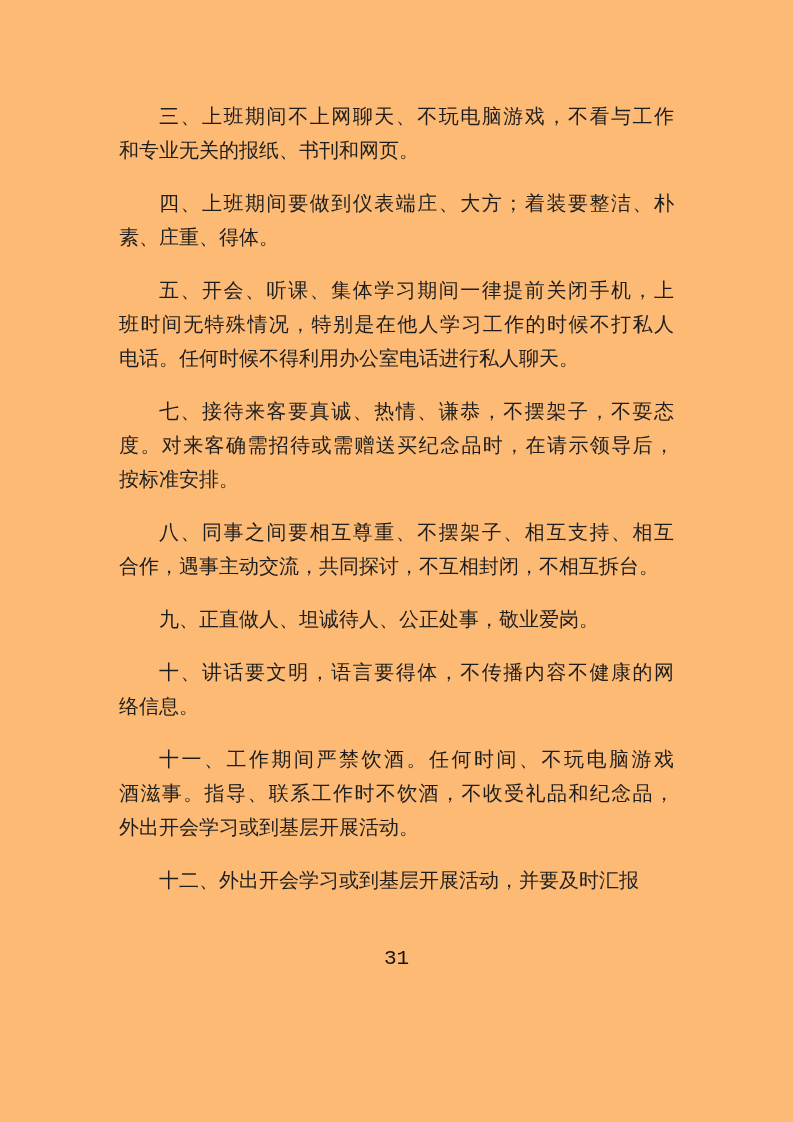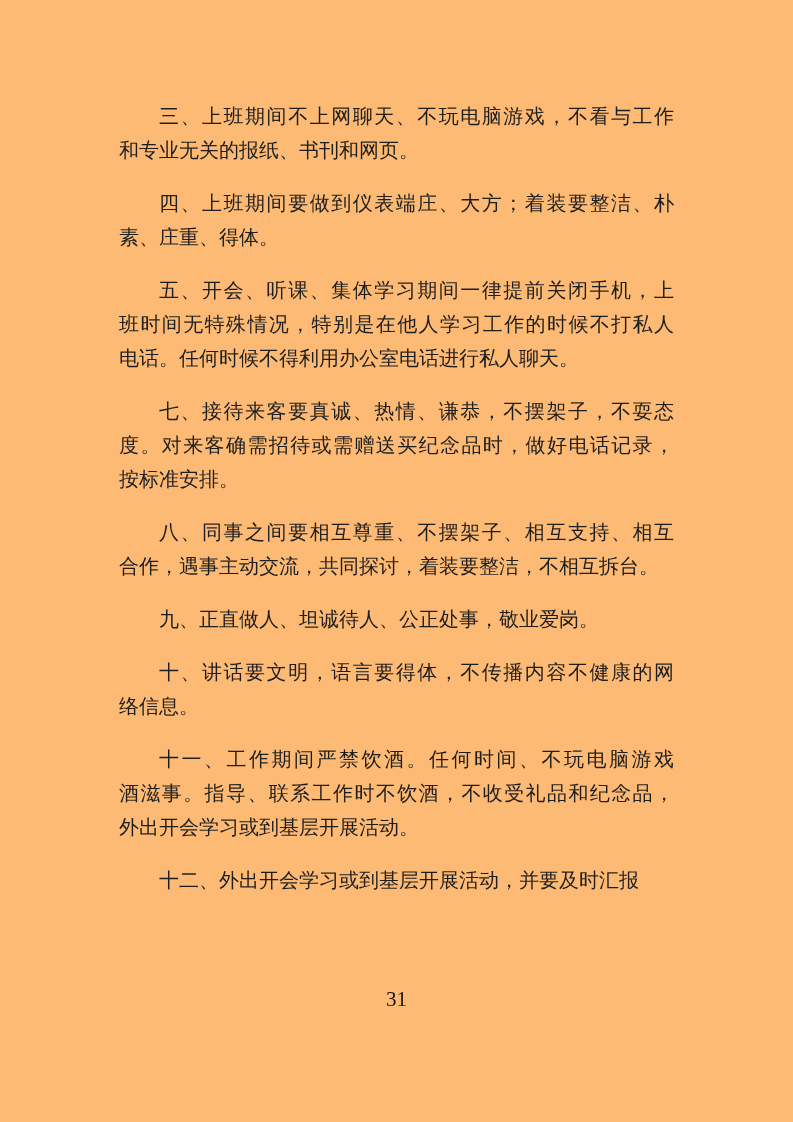--- a/index.html
+++ b/index.html
@@ -41,28 +41,28 @@
     white-space: normal;
   }
   .line.first {
     text-indent: 2em;
   }
   .line.last {
     text-align-last: left;
   }
   .page-number {
     position: absolute;
-    top: 986px;
+    top: 946px;
     left: 0;
     width: 793px;
     text-align: center;
     color: #141414;
     font-size: 21px;
     line-height: 26px;
-    font-family: Liberation Serif, serif;
+    font-family: Liberation Mono, monospace;
   }
 </style>
 </head>
 <body>
 
 <div class="page">
   <main class="content">
       <p class="para">
         <span class="line first">三、上班期间不上网聊天、不玩电脑游戏，不看与工作</span>
         <span class="line last">和专业无关的报纸、书刊和网页。</span>
@@ -71,26 +71,26 @@
         <span class="line first">四、上班期间要做到仪表端庄、大方；着装要整洁、朴</span>
         <span class="line last">素、庄重、得体。</span>
       </p>
       <p class="para">
         <span class="line first">五、开会、听课、集体学习期间一律提前关闭手机，上</span>
         <span class="line">班时间无特殊情况，特别是在他人学习工作的时候不打私人</span>
         <span class="line last">电话。任何时候不得利用办公室电话进行私人聊天。</span>
       </p>
       <p class="para">
         <span class="line first">七、接待来客要真诚、热情、谦恭，不摆架子，不耍态</span>
-        <span class="line">度。对来客确需招待或需赠送买纪念品时，做好电话记录，</span>
+        <span class="line">度。对来客确需招待或需赠送买纪念品时，在请示领导后，</span>
         <span class="line last">按标准安排。</span>
       </p>
       <p class="para">
         <span class="line first">八、同事之间要相互尊重、不摆架子、相互支持、相互</span>
-        <span class="line last">合作，遇事主动交流，共同探讨，着装要整洁，不相互拆台。</span>
+        <span class="line last">合作，遇事主动交流，共同探讨，不互相封闭，不相互拆台。</span>
       </p>
       <p class="para">
         <span class="line first last">九、正直做人、坦诚待人、公正处事，敬业爱岗。</span>
       </p>
       <p class="para">
         <span class="line first">十、讲话要文明，语言要得体，不传播内容不健康的网</span>
         <span class="line last">络信息。</span>
       </p>
       <p class="para">
         <span class="line first">十一、工作期间严禁饮酒。任何时间、不玩电脑游戏</span>

